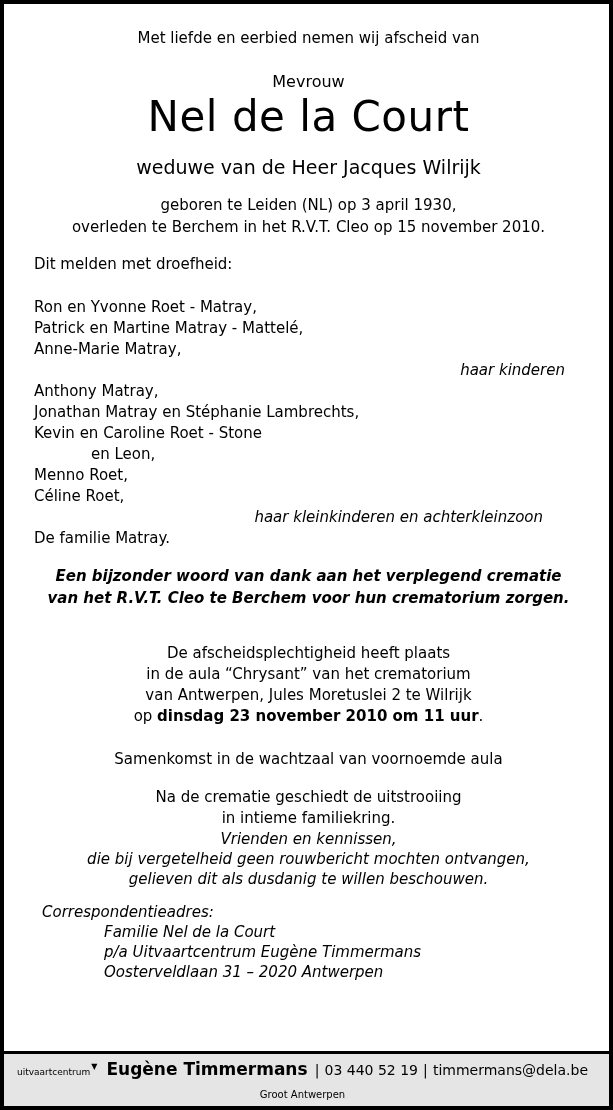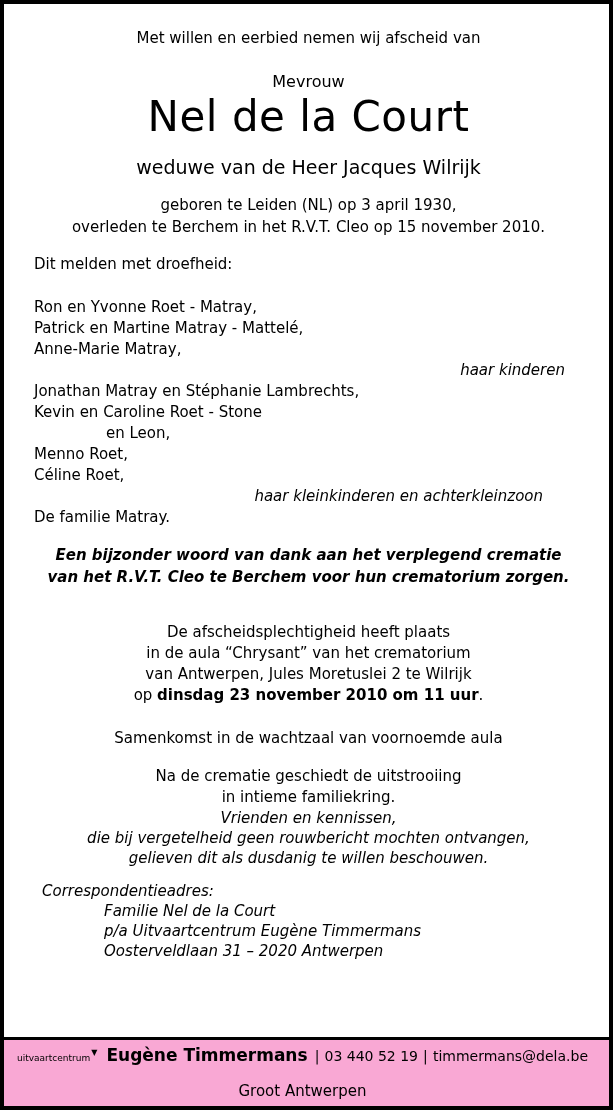--- a/index.html
+++ b/index.html
@@ -31,70 +31,71 @@
     line-height: 50px;
     letter-spacing: 0.5px;
   }
   .subtitle { margin-top: 12px; font-size: 19px; line-height: 26px; }
   .life-dates { margin-top: 14px; line-height: 22px; }
   .notice { margin-top: 16px; }
   .names-block { margin-top: 22px; line-height: 21px; }
   .bold { font-weight: 700; text-align: center; }
   .label-kinderen { text-align: right; padding-right: 18px; font-style: italic; }
   .label-kleinkinderen { text-align: right; padding-right: 40px; font-style: italic; }
-  .indent-leon { margin-left: 72px; }
+  .indent-leon { margin-left: 57px; }
   .thanks-block { margin-top: 16px; font-style: italic; font-weight: 700; line-height: 22px; }
   .ceremony-block { margin-top: 34px; line-height: 21px; }
   .gathering-block { margin-top: 22px; line-height: 21px; }
   .cremation-block { margin-top: 17px; line-height: 21px; }
   .friends-block { font-style: italic; line-height: 20px; }
   .correspondence-block { margin-top: 13px; font-style: italic; line-height: 20px; }
   .correspondence-label { margin-left: 8px; }
   .correspondence-line { margin-left: 70px; }
   .footer {
     position: absolute;
     left: 0; right: 0; bottom: 0;
     border-top: 3px solid #000000;
-    background: #f9a8d4;
+    background: #e5e5e5;
     text-align: center;
     padding: 5px 8px 6px 0;
   }
   .footer-line1 { white-space: nowrap; }
   .uc-small { font-size: 9px; }
   .logo-tri { font-size: 8px; vertical-align: super; margin: 0 2px 0 1px; }
   .company { font-size: 17px; font-weight: 700; margin: 0 2px; }
   .footer-contact { font-size: 14px; }
-  .footer-region { font-size: 15px; margin-top: 17px; }
+  .footer-region { font-size: 10px; margin-top: 10px; }
 </style>
 </head>
 <body>
 
 <div class="page">
   <div class="content">
 
-    <div class="center intro">Met willen en eerbied nemen wij afscheid van</div>
+    <div class="center intro">Met liefde en eerbied nemen wij afscheid van</div>
 
     <div class="center salutation">Mevrouw</div>
 
     <div class="center deceased-name">Nel de la Court</div>
 
     <div class="center subtitle">weduwe van de Heer Jacques Wilrijk</div>
 
     <div class="center life-dates">
       <div>geboren te Leiden (NL) op 3 april 1930,</div>
       <div>overleden te Berchem in het R.V.T. Cleo op 15 november 2010.</div>
     </div>
 
     <div class="notice">Dit melden met droefheid:</div>
 
     <div class="names-block">
       <div>Ron en Yvonne Roet - Matray,</div>
       <div>Patrick en Martine Matray - Mattelé,</div>
       <div>Anne-Marie Matray,</div>
       <div class="label-kinderen">haar kinderen</div>
+      <div>Anthony Matray,</div>
       <div>Jonathan Matray en Stéphanie Lambrechts,</div>
       <div>Kevin en Caroline Roet - Stone</div>
       <div class="indent-leon">en Leon,</div>
       <div>Menno Roet,</div>
       <div>Céline Roet,</div>
       <div class="label-kleinkinderen">haar kleinkinderen en achterkleinzoon</div>
       <div>De familie Matray.</div>
     </div>
 
     <div class="center thanks-block">

